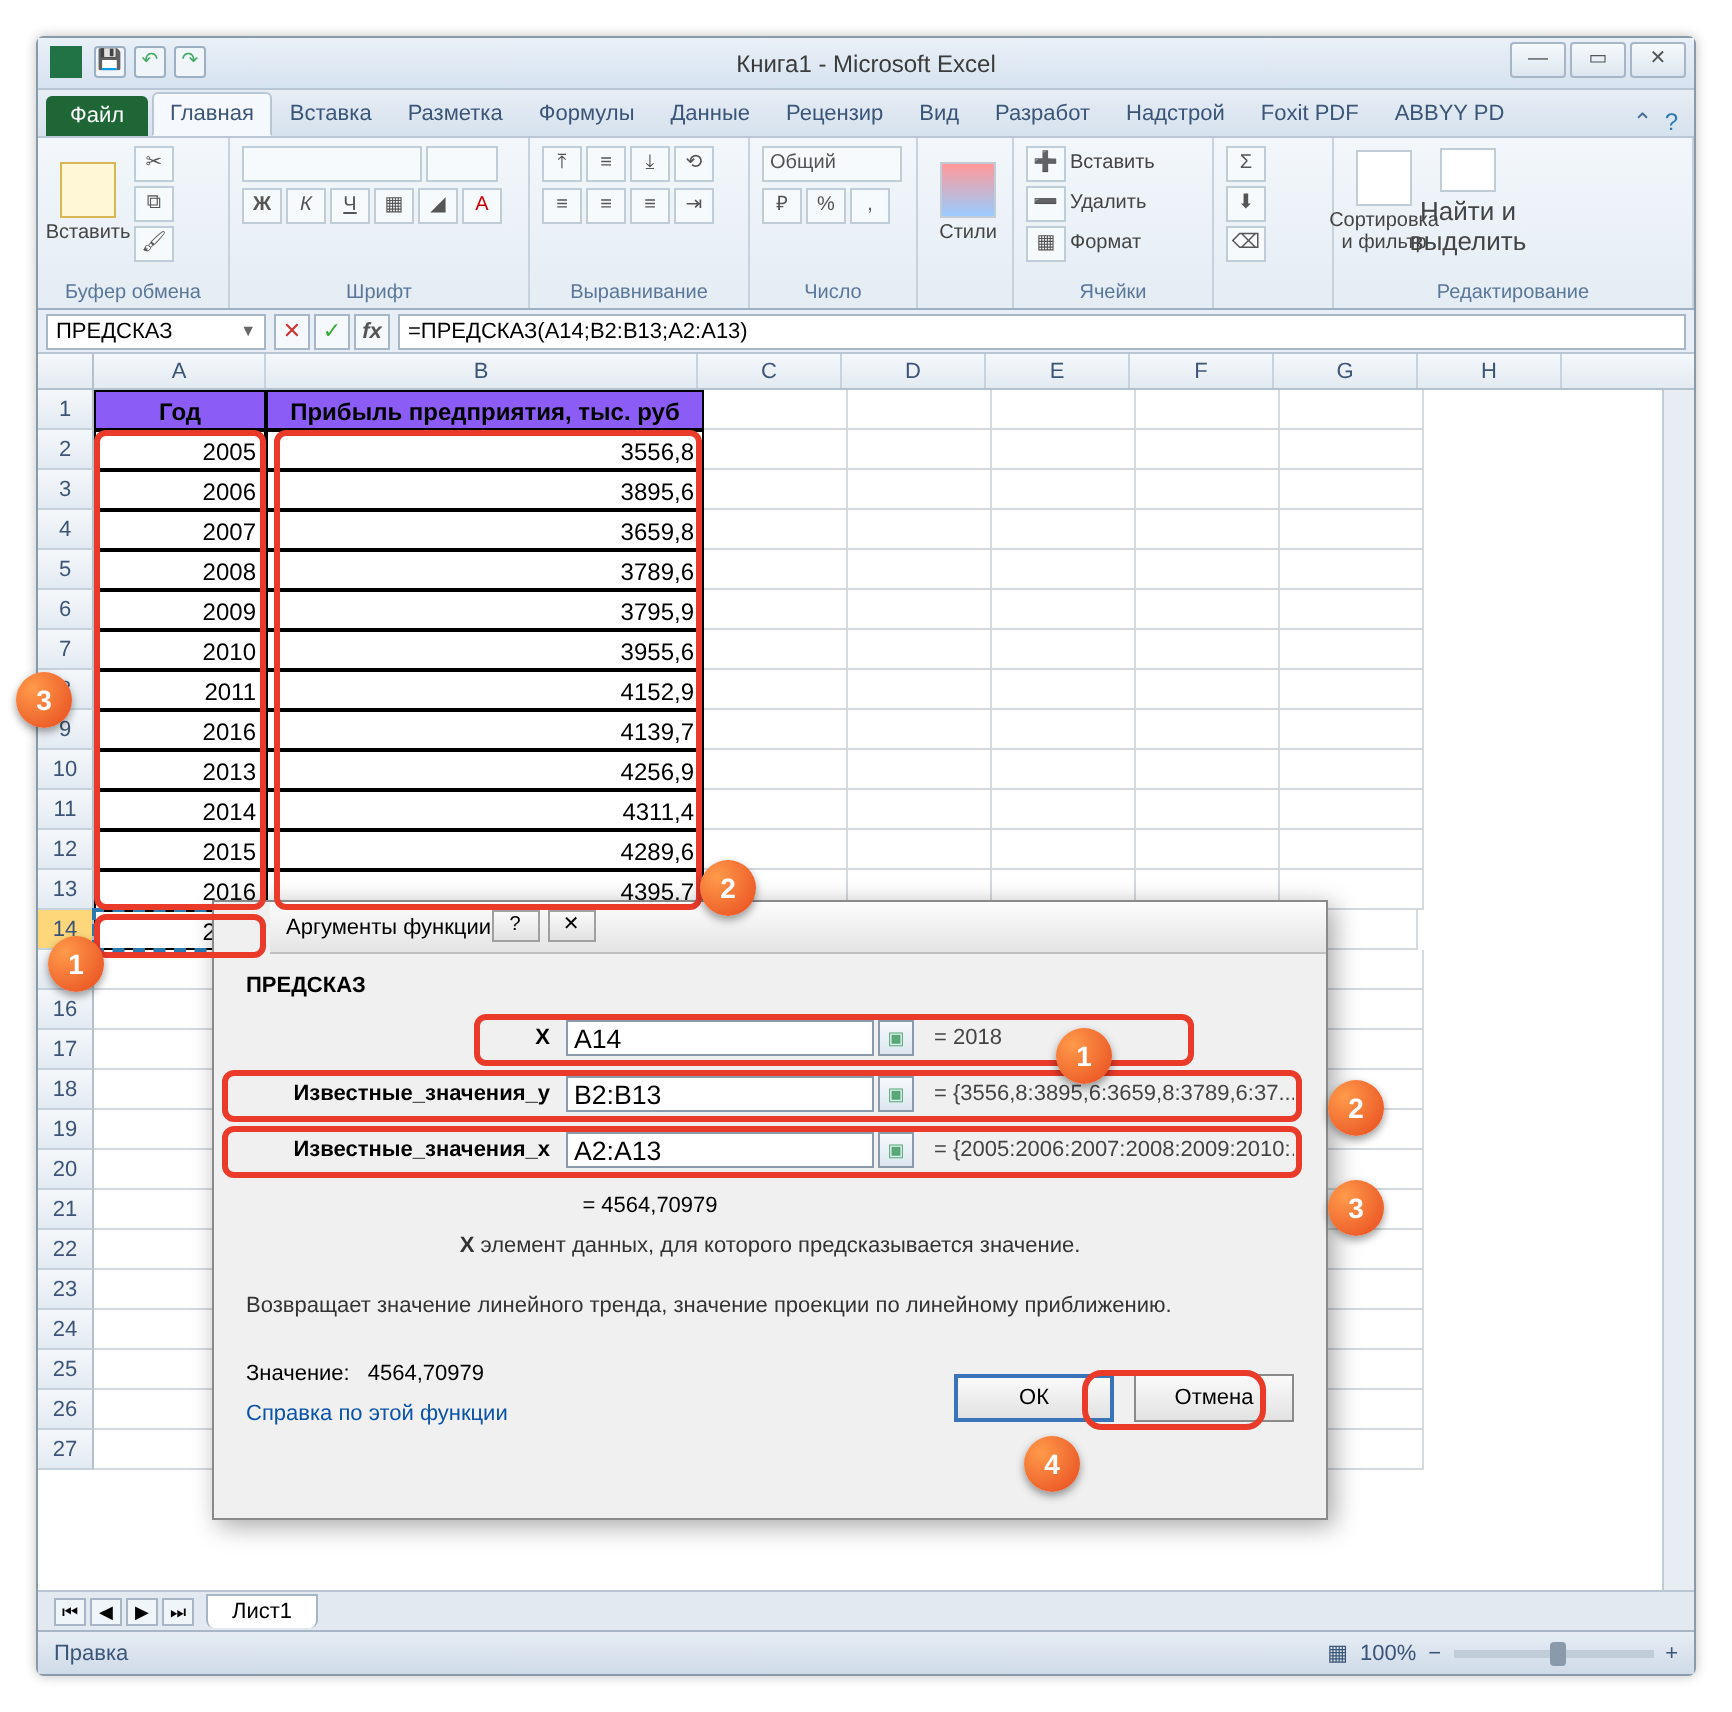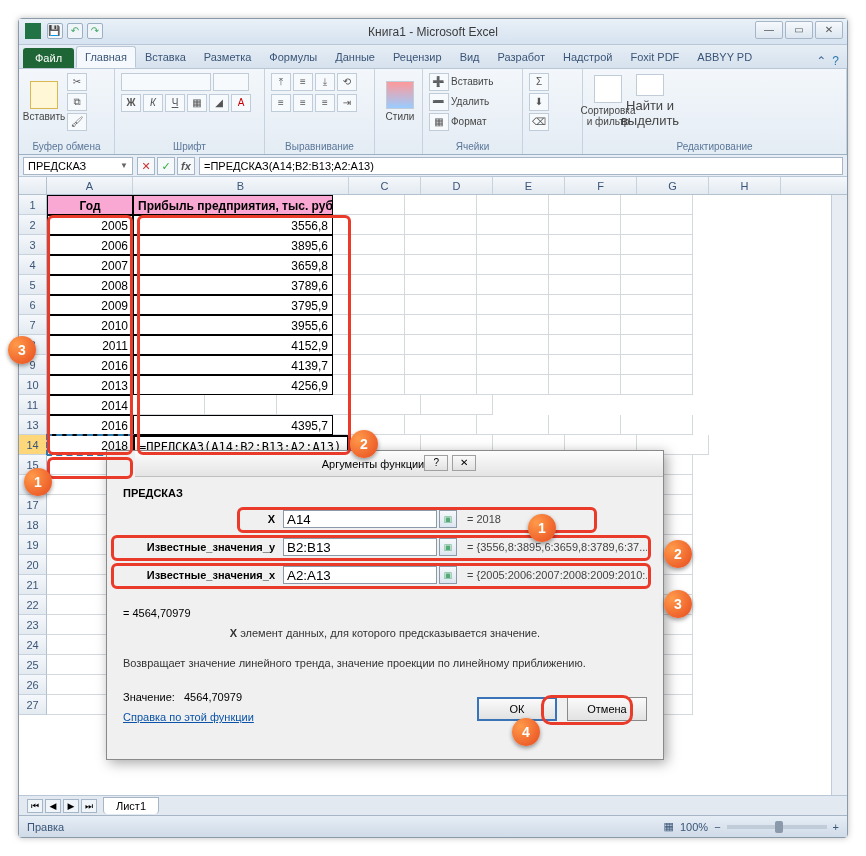--- a/index.html
+++ b/index.html
@@ -49,46 +49,46 @@
 .corner { width:28px; border-right:1px solid #b3c0ce; }
 .ch { border-right:1px solid #c8d2dc; text-align:center; line-height:18px; color:#3a5577; }
 .ch.A { width:86px; } .ch.B { width:216px; } .ch.C,.ch.D,.ch.E,.ch.F,.ch.G,.ch.H { width:72px; }
 
 
 .grid { position:relative; background:#fff; height:640px; overflow:hidden; }
 .row { display:flex; height:20px; }
 .rh { width:28px; background:linear-gradient(#f5f8fb,#e3eaf1); border-right:1px solid #b3c0ce; border-bottom:1px solid #c8d2dc; text-align:center; font-size:11px; line-height:20px; color:#3a5577; }
 .rh.active { background:#fdd77a; }
 .cell { border-right:1px solid #d4d9de; border-bottom:1px solid #d4d9de; font-size:12px; padding:0 4px; line-height:20px; overflow:hidden; white-space:nowrap; }
-.cA { width:86px; text-align:right; } .cB { width:200px; text-align:right; } .cC,.cD,.cE,.cF,.cG,.cH { width:72px; }
-.hdr-cell { font-weight:bold; text-align:center; background:#f9a8d4; border:1px solid #000; }
+.cA { width:86px; text-align:right; } .cB { width:219px; text-align:right; } .cC,.cD,.cE,.cF,.cG,.cH { width:72px; }
+.hdr-cell { font-weight:bold; text-align:center; background:#8b5cf6; border:1px solid #000; }
 .data-border { border:1px solid #000; }
 .editing { background:#fff; border:2px solid #000; text-align:left; font-family:Consolas,monospace; }
 .marching { outline:2px dashed #2a7ab0; outline-offset:-1px; }
 
 
 .badge { position:absolute; width:28px; height:28px; border-radius:50%; background:radial-gradient(circle at 30% 30%, #ff9a4a, #e74a1e); color:#fff; font-weight:bold; text-align:center; line-height:28px; font-size:14px; box-shadow:0 2px 4px rgba(0,0,0,0.4); z-index:50; }
 .red-frame { position:absolute; border:3px solid #e93a2a; border-radius:6px; z-index:40; pointer-events:none; }
 
 
 .dialog { position:absolute; left:106px; top:450px; width:558px; height:310px; background:#f0f0f0; border:1px solid #8a8a8a; box-shadow:3px 3px 12px rgba(0,0,0,0.35); font-size:11px; z-index:30; }
-.dlg-title { height:26px; background:linear-gradient(#fdfdfd,#e4e4e4); border-bottom:1px solid #c0c0c0; padding:0 8px; line-height:26px; display:flex; justify-content:center;margin-left:28px; }
+.dlg-title { height:26px; background:linear-gradient(#fdfdfd,#e4e4e4); border-bottom:1px solid #c0c0c0; padding:0 8px; line-height:26px; display:flex; justify-content:flex-start;margin-left:28px; }
 .dlg-title .btns { display:flex; gap:4px; }
 .dlg-title .dbtn { width:24px; height:16px; border:1px solid #a0a0a0; background:linear-gradient(#fafafa,#e2e2e2); font-size:10px; text-align:center; line-height:14px; margin-top:4px; }
 .dlg-body { padding:10px 16px; position:relative; }
 .fn-name { font-weight:bold; margin-bottom:8px; }
 .arg-row { display:flex; align-items:center; height:24px; margin-bottom:4px; }
 .arg-label { width:160px; text-align:right; padding-right:8px; font-weight:bold; }
 .arg-input { width:154px; height:18px; border:1px solid #8a9aaa; background:#fff; padding:0 3px; }
 .ref-btn { width:18px; height:18px; border:1px solid #8a9aaa; background:linear-gradient(#f6f9fc,#dce6f0); margin-left:2px; text-align:center; line-height:16px; font-size:9px; color:#5a7; }
 .arg-eq { margin-left:10px; color:#444; flex:1; overflow:hidden; white-space:nowrap; }
 .desc { margin-top:14px; color:#333; line-height:16px; }
 .desc .bold { font-weight:bold; }
 .result-row { margin-top:20px; }
-.link { color:#0a53a8; text-decoration:underline; margin-top:8px; display:inline-block; }
+.link { color:#0a53a8; margin-top:8px; display:inline-block; }
 .dlg-btns { position:absolute; right:16px; bottom:12px; display:flex; gap:10px; }
 .dlg-btn { width:80px; height:24px; border:1px solid #8a8a8a; background:linear-gradient(#fafafa,#e2e2e2); font-size:11px; }
 .dlg-btn.ok { border:2px solid #3a74b8; }
 
 
 .statusbar { position:absolute; bottom:0; left:0; right:0; height:22px; background:linear-gradient(#e6edf5,#cfdbe8); border-top:1px solid #a7b6c6; font-size:11px; color:#3a5577; display:flex; align-items:center; padding:0 8px; justify-content:space-between; }
 .sheet-tabs { position:absolute; bottom:22px; left:0; right:0; height:20px; background:#e2e9f0; border-top:1px solid #b8c6d6; display:flex; align-items:center; font-size:11px; padding-left:8px; }
 .sheet-nav { display:flex; gap:2px; margin-right:6px; }
 .sheet-nav span { width:16px; height:14px; border:1px solid #a7b6c6; background:#f0f5fa; font-size:9px; text-align:center; line-height:12px; }
 .sheet-tab { padding:2px 12px; background:#fff; border:1px solid #a7b6c6; border-bottom:none; border-radius:0 0 4px 4px; }
@@ -180,20 +180,31 @@
         </div>
         <div class="rrow">
           <div class="rsmall">≡</div>
           <div class="rsmall">≡</div>
           <div class="rsmall">≡</div>
           <div class="rsmall">⇥</div>
         </div>
       </div>
       <div class="label">Выравнивание</div>
     </div>
+    <div class="rgroup" style="width:84px">
+      <div class="rcol" style="gap:3px">
+        <div class="rsmall" style="width:70px;text-align:left;padding-left:3px">Общий</div>
+        <div class="rrow">
+          <div class="rsmall">₽</div>
+          <div class="rsmall">%</div>
+          <div class="rsmall">,</div>
+        </div>
+      </div>
+      <div class="label">Число</div>
+    </div>
     <div class="rgroup" style="width:48px">
       <div class="rbig">
         <div class="ricon" style="background:linear-gradient(#f99,#9cf)"></div>
         <span>Стили</span>
       </div>
     </div>
     <div class="rgroup" style="width:100px">
       <div class="rcol" style="gap:2px;font-size:10px">
         <div class="rrow">
             <div class="rsmall">➕</div>
@@ -359,20 +370,31 @@
   <div class="cell cB data-border">4256,9</div>
   <div class="cell cC"></div>
           <div class="cell cD"></div>
           <div class="cell cE"></div>
           <div class="cell cF"></div>
           <div class="cell cG"></div>
         </div>
         <div class="row">
           <div class="rh">11</div>
   <div class="cell cA data-border">2014</div>
+  <div class="cell cB data-border">4311,4</div>
+  <div class="cell cC"></div>
+          <div class="cell cD"></div>
+          <div class="cell cE"></div>
+          <div class="cell cF"></div>
+          <div class="cell cG"></div>
+        </div>
+        <div class="row">
+          <div class="rh">12</div>
+  <div class="cell cA data-border">2015</div>
+  <div class="cell cB data-border">4289,6</div>
   <div class="cell cC"></div>
           <div class="cell cD"></div>
           <div class="cell cE"></div>
           <div class="cell cF"></div>
           <div class="cell cG"></div>
         </div>
         <div class="row">
           <div class="rh">13</div>
   <div class="cell cA data-border">2016</div>
   <div class="cell cB data-border">4395,7</div>
@@ -577,21 +599,21 @@
       <input class="arg-input" value="B2:B13" style="">
       <div class="ref-btn">▣</div>
       <div class="arg-eq">= {3556,8:3895,6:3659,8:3789,6:37...</div>
     </div>
     <div class="arg-row">
       <div class="arg-label">Известные_значения_x</div>
       <input class="arg-input" value="A2:A13" style="">
       <div class="ref-btn">▣</div>
       <div class="arg-eq">= {2005:2006:2007:2008:2009:2010:...</div>
     </div>
-    <div style="text-align:left;margin-right:120px;margin-top:20px">= 4564,70979</div>
+    <div style="text-align:center;margin-right:120px;margin-top:10px">= 4564,70979</div>
 
     <div class="desc" style="text-align:center;margin-top:6px">
       <span class="bold">X</span><span> элемент данных, для которого предсказывается значение.</span>
     </div>
     <div class="desc">Возвращает значение линейного тренда, значение проекции по линейному приближению.</div>
 
     <div class="result-row">
       <span>Значение:</span>
       <span style="margin-left:6px">4564,70979</span>
     </div>

